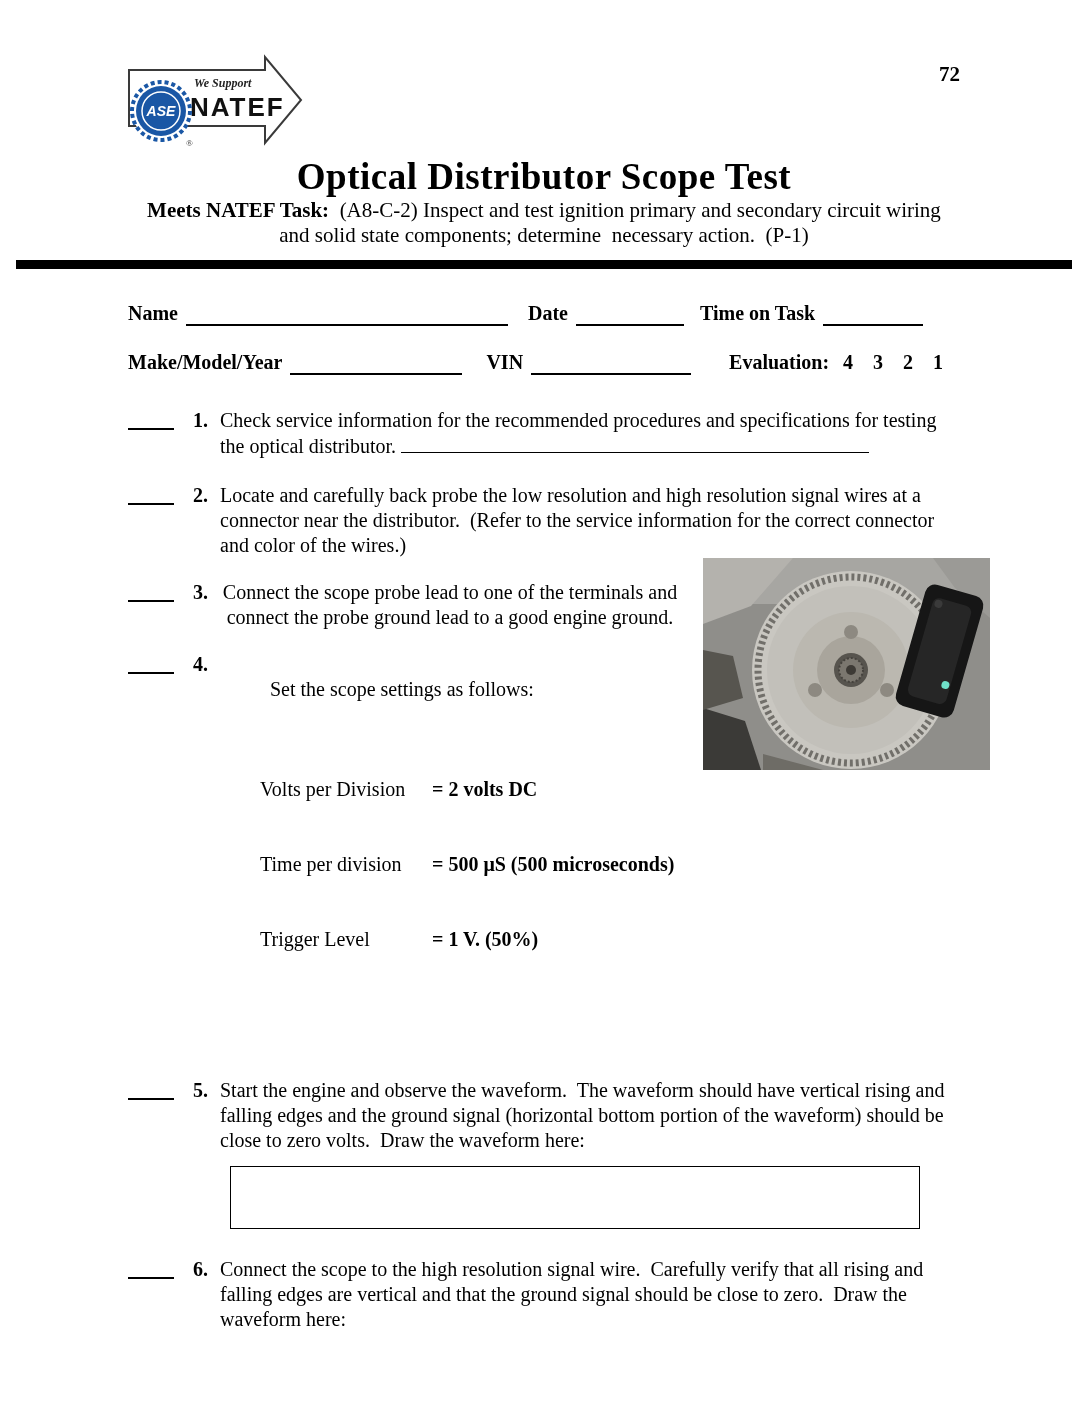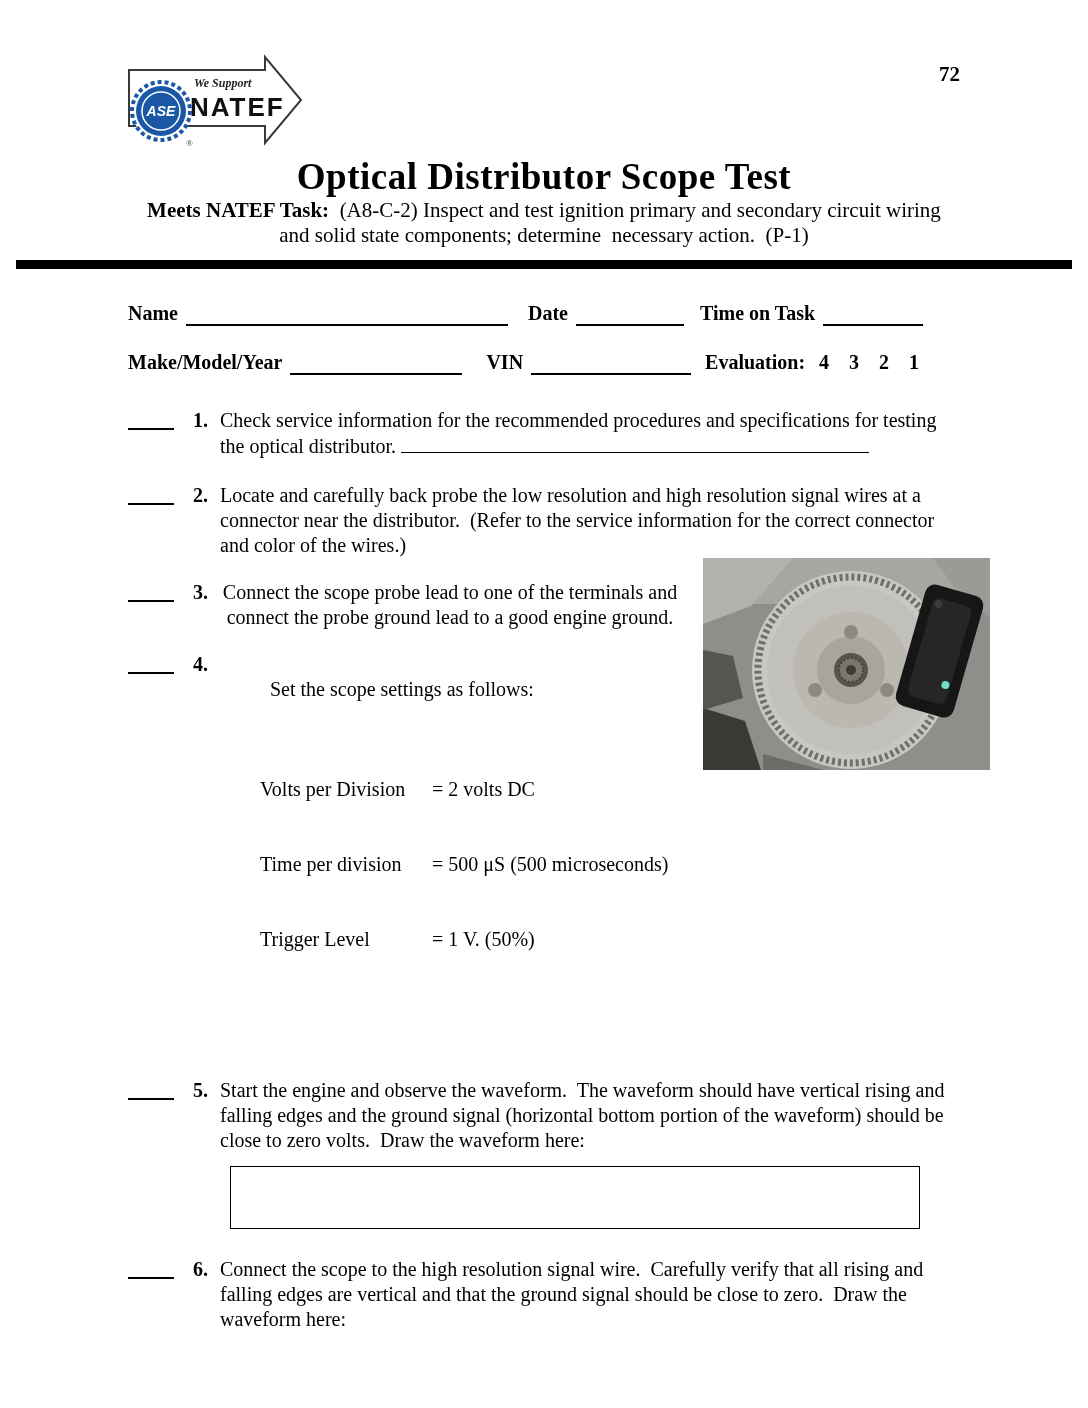--- a/index.html
+++ b/index.html
@@ -40,21 +40,21 @@
   .tail-1 { width:468px; }
 
   .mb1 { margin-bottom:24px; }
   .mb2 { margin-bottom:22px; }
   .mb3 { margin-bottom:22px; }
   .mb4 { margin-bottom:26px; }
 
   .settings { margin-left:40px; }
   .srow { display:flex;align-items:flex-end; }
   .slabel { width:172px; flex:none; white-space:pre-wrap; }
-  .svalue { white-space:pre-wrap; }
+  .svalue { white-space:pre-wrap;font-weight:bold; }
 
   .wavebox { border:1.5px solid #000; background:#fff; }
   .box5 { margin:13px 0 28px 102px; width:690px; height:63px; }
 
   .photo { position:absolute; left:703px; top:558px; width:287px; height:212px; }
   .photo svg { display:block; width:100%; height:100%; }
 </style>
 </head>
 <body>
 
@@ -94,21 +94,21 @@
       <span class="bline" style="width:108px; margin-left:8px;"></span>
       <span class="lbl" style="margin-left:16px;">Time on Task</span>
       <span class="bline" style="width:100px; margin-left:8px;"></span>
     </div>
 
     <div class="frow row2">
       <span class="lbl">Make/Model/Year</span>
       <span class="bline" style="width:172px; margin-left:8px;"></span>
       <span class="lbl" style="margin-left:24px;">VIN</span>
       <span class="bline" style="width:160px; margin-left:8px;"></span>
-      <span class="lbl" style="margin-left:14px;">Evaluation:</span>
+      <span class="lbl" style="margin-left:38px;">Evaluation:</span>
       <span class="eval-scale">4    3    2    1</span>
     </div>
 
     <div class="steps">
 
       <div class="step mb1">
         <span class="blank"></span>
         <span class="num">1.</span>
         <span class="body"><span>Check service information for the recommended procedures and specifications for testing the optical distributor. </span><span class="tail-line tail-1"></span></span>
       </div>

